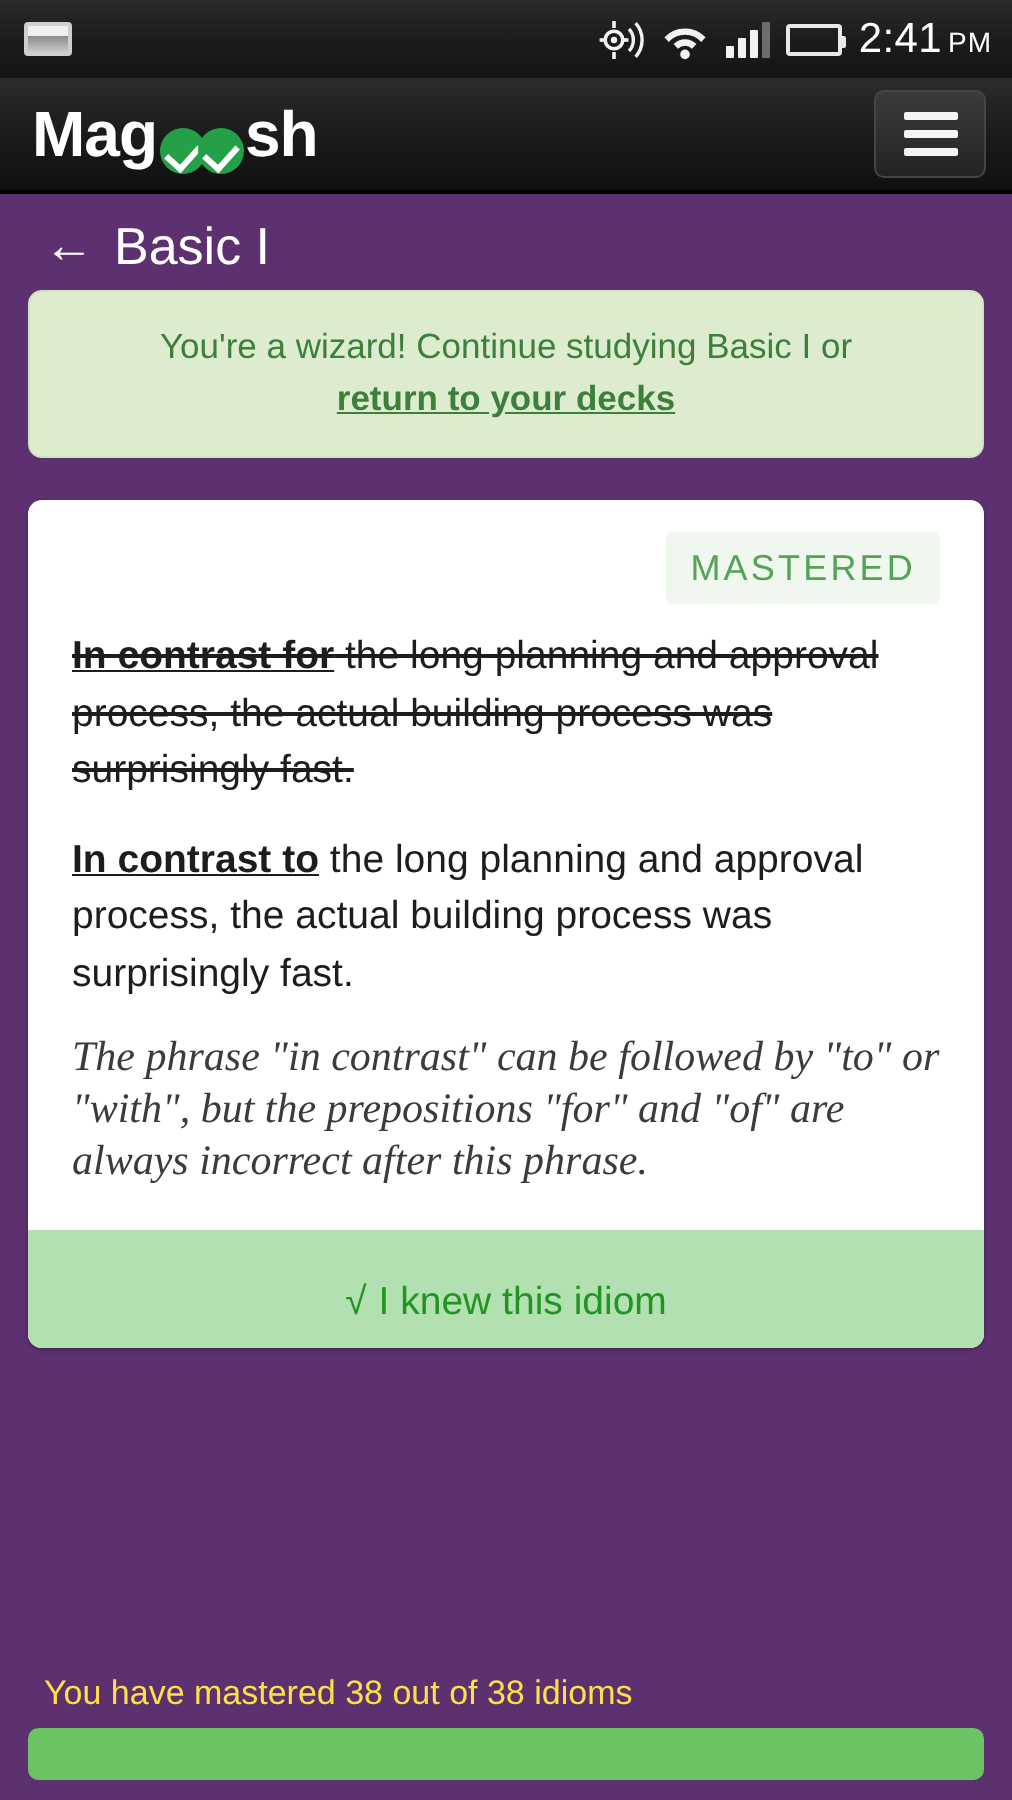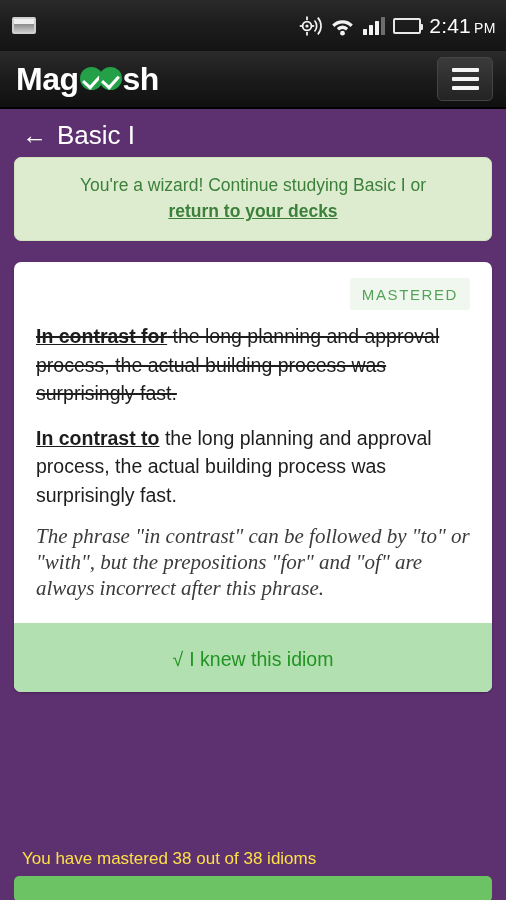--- a/index.html
+++ b/index.html
@@ -7,21 +7,21 @@
   html, body {
     width: 506px;
     height: 900px;
     overflow: hidden;
     background: #5d3070;
     font-family: "Liberation Sans", sans-serif;
   }
 
   
   .statusbar {
-    height: 51px;
+    height: 39px;
     background: linear-gradient(to bottom, #2a2a2a 0%, #1c1c1c 50%, #141414 100%);
     display: flex;
     align-items: center;
     padding: 0 10px 0 12px;
     position: relative;
   }
   .sb-left { display: flex; align-items: center; gap: 6px; }
   .sb-right {
     margin-left: auto;
     display: flex;
@@ -61,21 +61,21 @@
   .appbar {
     height: 58px;
     background: linear-gradient(to bottom, #2b2b2b 0%, #1a1a1a 55%, #101010 100%);
     display: flex;
     align-items: center;
     padding: 0 13px 0 16px;
     border-bottom: 2px solid #000;
   }
   .logo {
     display: flex;
-    align-items: flex-start;
+    align-items: flex-end;
     color: #ffffff;
     font-size: 32px;
     font-weight: bold;
     letter-spacing: -0.5px;
     line-height: 1;
     position: relative;
   }
   .logo-oo { display: inline-flex; margin: 0 1px; position: relative; top: 4px; }
   .logo-check {
     width: 23px; height: 23px; border-radius: 50%;
@@ -138,21 +138,21 @@
     background: #ffffff;
     border-radius: 7px;
     overflow: hidden;
     box-shadow: 0 1px 2px rgba(0,0,0,0.25);
   }
   .card-body { padding: 16px 22px 22px; }
   .badge-row { display: flex; justify-content: flex-end; }
   .badge {
     background: #f0f7ee;
     color: #54a357;
-    font-size: 15px;
+    font-size: 18px;
     letter-spacing: 1.6px;
     padding: 8px 12px 7px;
     border-radius: 3px;
   }
   .prompt-wrong, .prompt-right {
     font-size: 19.5px;
     line-height: 28.5px;
     color: #1d1d1d;
     margin-top: 12px;
   }
@@ -168,21 +168,21 @@
     color: #3b3b3b;
     margin-top: 14px;
   }
 
   .answer-btn {
     display: block;
     width: 100%;
     border: none;
     font-family: "Liberation Sans", sans-serif;
     font-size: 19.5px;
-    padding: 25px 0 21px;
+    padding: 25px 0 11px;
     cursor: pointer;
     text-align: center;
   }
   .btn-knew { background: #b2e0b0; color: #229422; }
   .btn-didnt { background: #fac2c4; color: #d32020; }
   .answer-btn .glyph { margin-right: 6px; }
 
   
   .progress-wrap { position: absolute; left: 14px; right: 14px; bottom: 14px; }
   .progress-label {

